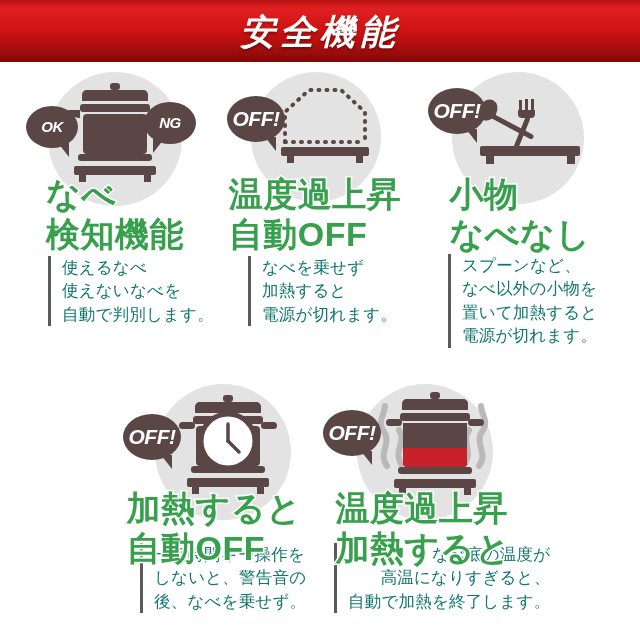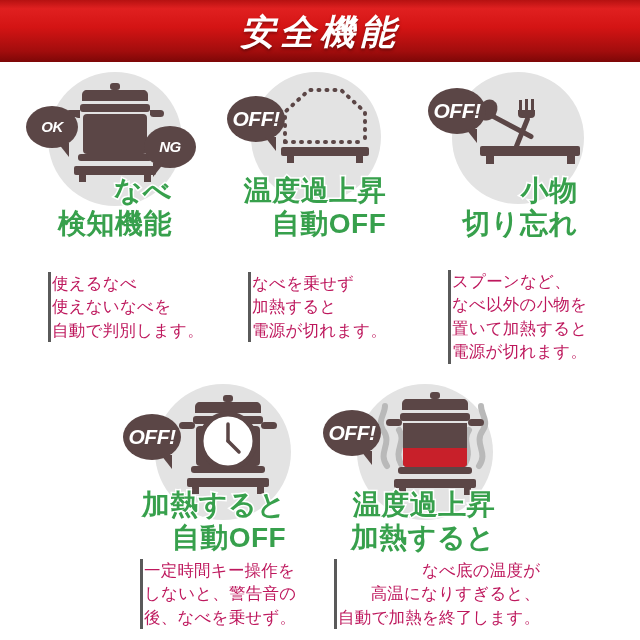--- a/index.html
+++ b/index.html
@@ -127,44 +127,43 @@
   .bubble.tail-dl::after {
     bottom: -9px; left: 9px;
     border-width: 14px 11px 0 0;
     border-color: #5b4646 transparent transparent transparent;
   }
 
   
   .f-title {
     position: relative;
     z-index: 2;
-    text-align: right;
+    text-align: left;
     color: #37a04c;
-    font-size: 28px;
+    font-size: 34px;
     font-weight: bold;
     line-height: 1.18;
     letter-spacing: 0.5px;
     margin-top: -64px;
     -webkit-text-stroke: 3px #ffffff;
     paint-order: stroke fill;
     white-space: pre-line;
   }
 
   
   .desc {
     position: absolute;
     border-left: 3px solid #5a5a5a;
-    padding-left: 1px;
-    color: #be185d;
+    padding-left: 11px;
+    color: #0f766e;
     font-size: 16.5px;
     line-height: 1.42;
     white-space: pre-line;
     letter-spacing: 0.2px;
     box-sizing: border-box;
-    margin-top: 16px;
   }
   .d1 { left: 48px;  top: 256px; }
   .d2 { left: 248px; top: 256px; }
   .d3 { left: 448px; top: 254px; }
   .d4 { left: 140px; top: 543px; }
   .d5 { left: 334px; top: 543px; text-align: right; }
 
   svg { display: block; }
 </style>
 </head>
@@ -195,21 +194,21 @@
             <rect x="22" y="86" width="82" height="9" rx="2"></rect>
             <rect x="27" y="95" width="7" height="7"></rect>
             <rect x="92" y="95" width="7" height="7"></rect>
           </g>
         </svg>
       </div>
 
       <div class="bubble tail-dr" style="left:4px; top:40px; width:52px; height:42px;">
         <span class="btxt">OK</span>
       </div>
-      <div class="bubble tail-dl" style="left:122px; top:60px; width:52px; height:42px;">
+      <div class="bubble tail-dl" style="left:122px; top:36px; width:52px; height:42px;">
         <span class="btxt">NG</span>
       </div>
     </div>
     <div class="f-title">なべ
 検知機能</div>
   </div>
 
   <div class="feature w2">
     <div class="icon-area">
       <div class="blob" style="left:24px; top:6px; width:130px; height:130px;"></div>
@@ -255,21 +254,21 @@
             <rect x="95" y="60" width="8" height="8"></rect>
           </g>
         </svg>
       </div>
 
       <div class="bubble tail-dr small" style="left:6px; top:22px; width:58px; height:46px;">
         <span class="btxt">OFF!</span>
       </div>
     </div>
     <div class="f-title">小物
-切り忘れ</div>
+なべなし</div>
   </div>
 </div>
 
 <div class="row row-bottom">
 
   <div class="feature w4">
     <div class="icon-area">
       <div class="blob" style="left:38px; top:4px; width:136px; height:136px;"></div>
 
       <div class="art" style="left:48px; top:12px;">

